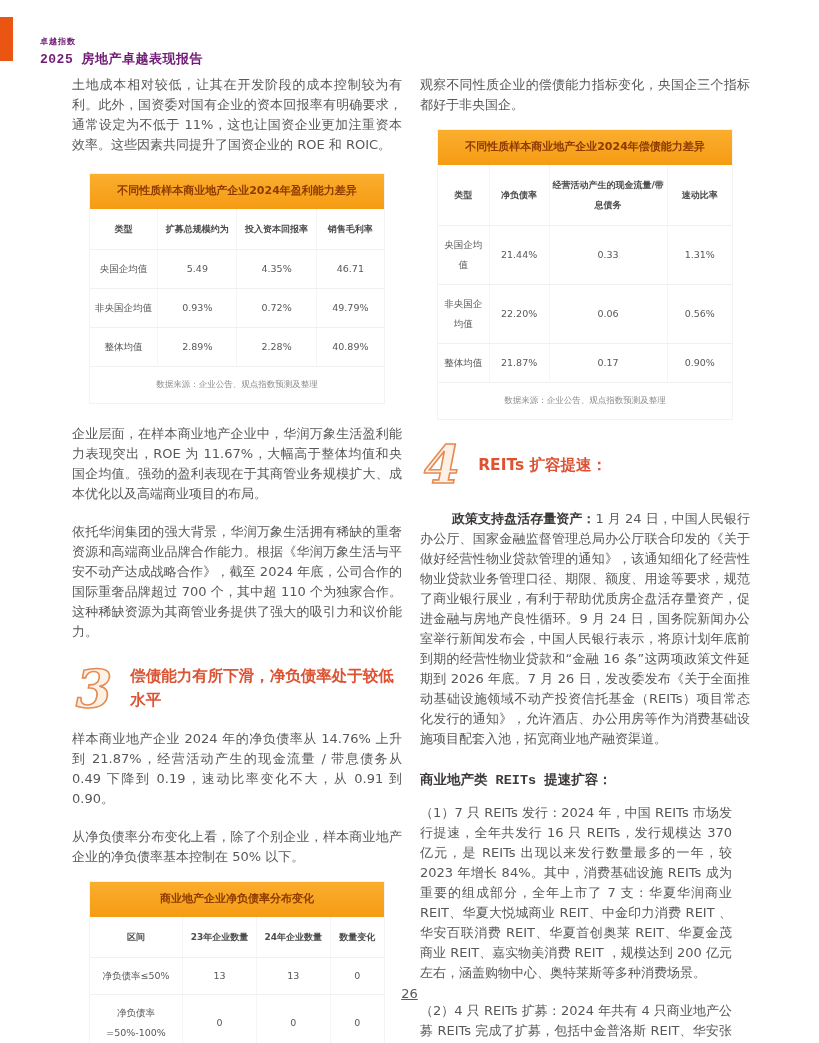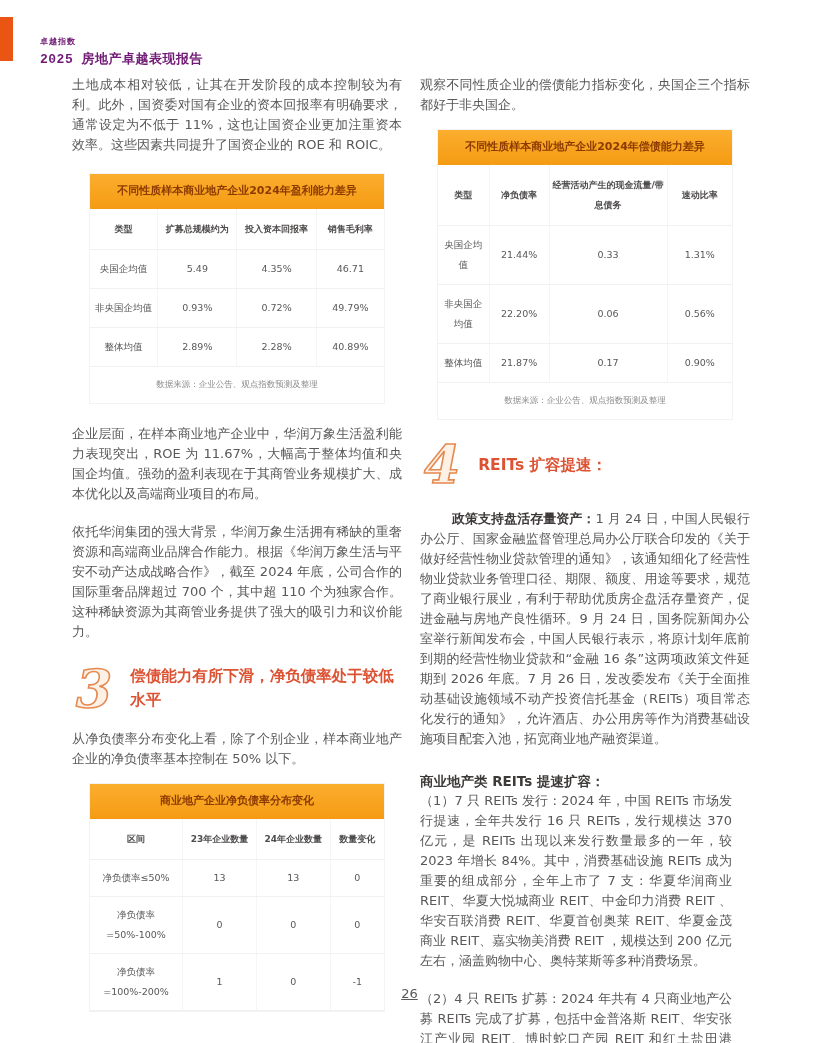--- a/index.html
+++ b/index.html
@@ -13,21 +13,21 @@
   .brand-bar { position:absolute; left:0; top:17px; width:13px; height:44px; background:#ea5514; }
   .brand { position:absolute; left:40px; top:36px; color:#701a75;font-family:Liberation Mono, monospace; }
   .brand-tagline { font-size:8px; font-weight:bold; letter-spacing:1px; }
   .brand-title { font-size:13px; font-weight:bold; margin-top:3px; letter-spacing:0.5px; }
   
   .col { position:absolute; top:75px; width:330px; font-size:13px; line-height:20px; text-align:justify; }
   .col-left { left:72px; }
   .col-right { left:420px; }
   .col p { margin:0 0 18px 0; }
   .lead { font-weight:bold; color:#3e3a39;margin-left:32px; }
-  .subhead { font-weight:bold; color:#3e3a39; font-size:13.5px; margin:4px 0 0; }
+  .subhead { font-weight:bold; color:#3e3a39; font-size:13.5px; margin:4px 0 12px;font-family:Liberation Mono, monospace; }
   .indent { margin-left:18px; width:312px; }
   
   .section-head { display:flex; gap:16px; margin:10px 0 16px; align-items:flex-start; }
   .section-head.center { align-items:center; margin:16px 0 20px; }
   .big-num {
     flex:0 0 auto; padding:0 2px 0 4px;
     font-family:"DejaVu Serif","Liberation Serif",serif;
     font-style:italic; font-weight:bold; font-size:52px; line-height:0.95;
     color:#fdf1e6; -webkit-text-stroke:1.6px #e58a50;
   }
@@ -111,20 +111,21 @@
     </div>
 
     <p>企业层面，在样本商业地产企业中，华润万象生活盈利能力表现突出，ROE 为 11.67%，大幅高于整体均值和央国企均值。强劲的盈利表现在于其商管业务规模扩大、成本优化以及高端商业项目的布局。</p>
     <p style="margin-bottom:22px">依托华润集团的强大背景，华润万象生活拥有稀缺的重奢资源和高端商业品牌合作能力。根据《华润万象生活与平安不动产达成战略合作》，截至 2024 年底，公司合作的国际重奢品牌超过 700 个，其中超 110 个为独家合作。这种稀缺资源为其商管业务提供了强大的吸引力和议价能力。</p>
 
     <div class="section-head">
       <span class="big-num">3</span>
       <span class="section-title">偿债能力有所下滑，净负债率处于较低水平</span>
     </div>
 
+    <p>样本商业地产企业 2024 年的净负债率从 14.76% 上升到 21.87%，经营活动产生的现金流量 / 带息债务从 0.49 下降到 0.19，速动比率变化不大，从 0.91 到 0.90。</p>
     <p style="margin-bottom:14px">从净负债率分布变化上看，除了个别企业，样本商业地产企业的净负债率基本控制在 50% 以下。</p>
 
     <div class="table-card">
       <div class="table-title">商业地产企业净负债率分布变化</div>
       <table id="table2">
         <thead>
             <tr>
               <th>区间</th>
               <th>23年企业数量</th>
               <th>24年企业数量</th>

